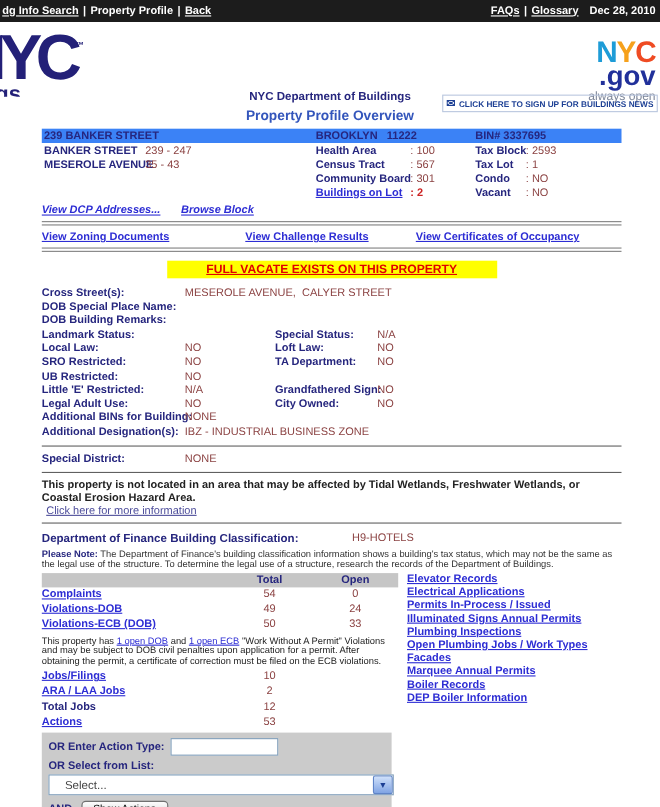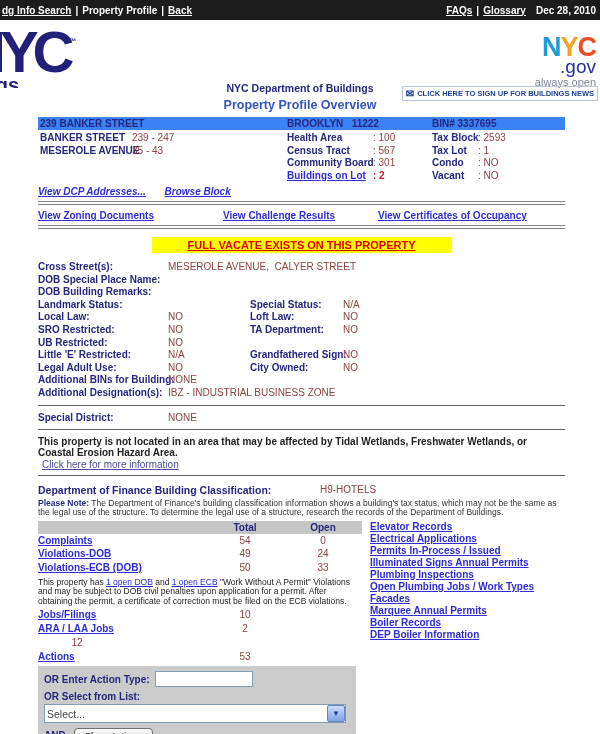--- a/index.html
+++ b/index.html
@@ -13,21 +13,21 @@
 
   .brand{position:relative;height:62px;}
   .big-logo{position:absolute;left:0;top:-4px;width:250px;height:72px;overflow:hidden;}
   .big-logo .nyc{font-size:58px;line-height:52px;font-weight:bold;letter-spacing:-6px;
     color:#232078;margin-left:-36px;white-space:nowrap;}
   .big-logo .tm{font-size:8px;vertical-align:28px;letter-spacing:0;}
   .big-logo .sub{font-size:20px;font-weight:bold;color:#232078;margin-left:-72px;margin-top:-4px;}
   .nycgov{position:absolute;right:4px;top:14px;text-align:right;line-height:1;}
   .nycgov .gl{font-size:27px;font-weight:bold;letter-spacing:-1px;}
   .nycgov .g-n{color:#1e9cd7;}.nycgov .g-y{color:#f6a11c;}.nycgov .g-c{color:#ef4b23;}
-  .nycgov .gov{font-size:19px;font-weight:normal;color:#21309a;margin-top:-4px;}
+  .nycgov .gov{font-size:25px;font-weight:bold;color:#21309a;margin-top:-4px;}
   .nycgov .tagline{font-size:11px;color:#7c8598;margin-top:1px;}
   .signup{position:absolute;right:2px;top:66px;border:1px solid #b9c6de;padding:1px 3px;
     font-size:7.5px;font-weight:bold;color:#1c3f94;cursor:pointer;display:flex;align-items:center;gap:3px;}
   .signup .env{font-size:10px;}
 
   .dept-title{text-align:center;font-size:10.5px;font-weight:bold;color:#26267e;margin-top:0;}
   .page-title{text-align:center;font-size:12.5px;font-weight:bold;color:#3355bb;margin-top:4px;}
 
   .main{margin-left:38px;width:527px;}
   .lbl{color:#26267e;font-weight:bold;white-space:nowrap;}
@@ -87,21 +87,21 @@
   .jobs div.srow:nth-of-type(3) .slabel{color:#26267e;text-decoration:none;cursor:default;}
   .rec-links div{line-height:12px;}
 
   .form-box{margin-top:3px;width:306px;background:#cbcbcb;padding:5px 6px 6px 6px;}
   .frow{display:flex;align-items:center;}
   .frow .lbl{font-size:10px;}
   .action-input{width:92px;height:14px;border:1px solid #7f9db9;margin-left:5px;font-size:10px;
     font-family:"Liberation Sans",sans-serif;padding:0 2px;}
   .sel-label{margin-top:4px;}
   .select-box{margin-top:2px;width:298px;height:17px;background:#fff;border:1px solid #7f9db9;
-    display:flex;align-items:center;justify-content:space-between;padding-left:2px;cursor:pointer;}
+    display:flex;align-items:center;justify-content:space-between;padding-left:14px;cursor:pointer;}
   .select-box .sv{font-size:10.5px;color:#444;}
   .sel-arrow{width:16px;height:15px;background:linear-gradient(#cfe0fa,#7fa3e4);
     border:1px solid #5f84c8;border-radius:2px;color:#1c3f94;font-size:8px;display:flex;
     align-items:center;justify-content:center;}
   .and-row{margin-top:5px;display:flex;align-items:center;}
   .show-btn{margin-left:8px;font-size:9.5px;font-family:"Liberation Sans",sans-serif;
     padding:1px 10px;border:1px solid #707070;border-radius:4px;
     background:linear-gradient(#fdfdfd,#d4d4d4);cursor:pointer;}
 </style>
 </head>
@@ -361,20 +361,21 @@
             <span class="slabel">Jobs/Filings</span>
             <span class="st">10</span>
           </div>
 
           <div class="srow">
             <span class="slabel">ARA / LAA Jobs</span>
             <span class="st">2</span>
           </div>
 
           <div class="srow">
+            <span class="slabel">Total Jobs</span>
             <span class="st">12</span>
           </div>
 
           <div class="srow">
             <span class="slabel">Actions</span>
             <span class="st">53</span>
           </div>
         </div>
       <div class="form-box">
         <div class="frow">

